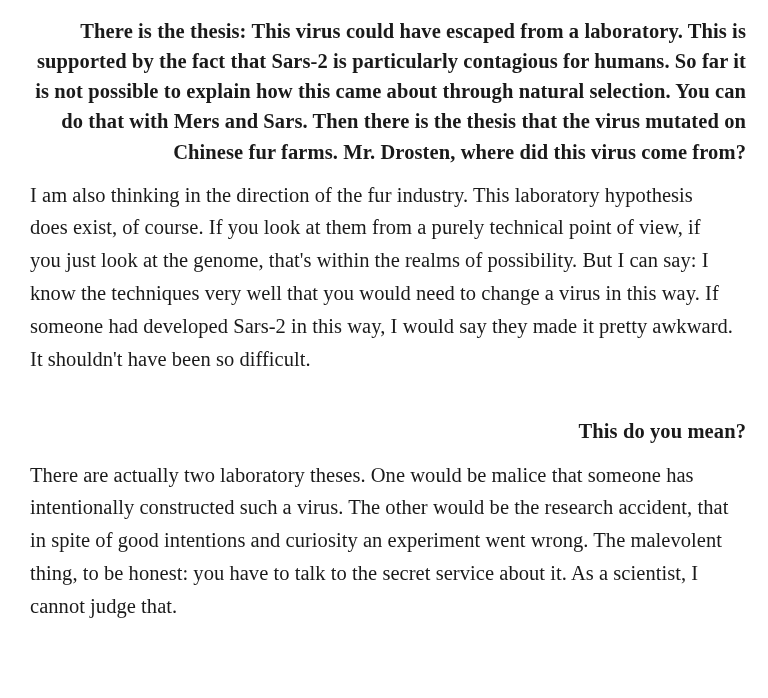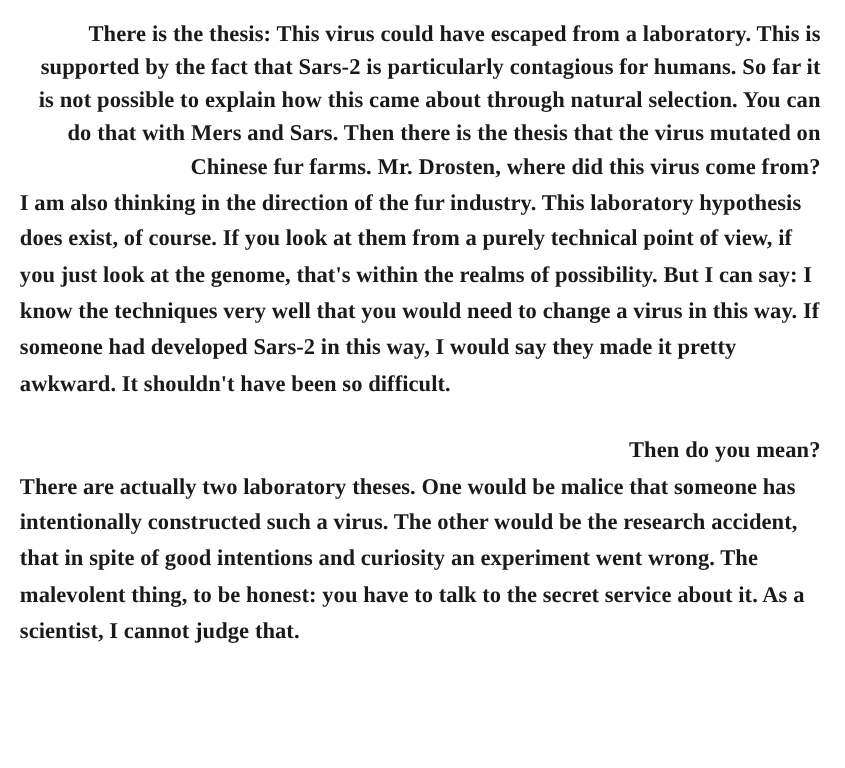--- a/index.html
+++ b/index.html
@@ -24,40 +24,40 @@
   }
   .question {
     font-weight: bold;
     font-size: 20.5px;
     line-height: 1.47;
     margin: 0 0 2px 0;
     letter-spacing: 0.1px;
     text-align: right;
   }
   .answer {
-    font-weight: bold;
+    font-weight: normal;
     font-size: 20.5px;
     line-height: 1.6;
-    margin: 0;
+    margin: 12px;
     letter-spacing: 0.05px;
   }
   .spacer {
     height: 29px;
   }
 </style>
 </head>
 <body>
 
 <div class="article">
 
   <div class="qa-block">
     <p class="question">There is the thesis: This virus could have escaped from a laboratory. This is supported by the fact that Sars-2 is particularly contagious for humans. So far it is not possible to explain how this came about through natural selection. You can do that with Mers and Sars. Then there is the thesis that the virus mutated on Chinese fur farms. Mr. Drosten, where did this virus come from?</p>
     <p class="answer">I am also thinking in the direction of the fur industry. This laboratory hypothesis does exist, of course. If you look at them from a purely technical point of view, if you just look at the genome, that's within the realms of possibility. But I can say: I know the techniques very well that you would need to change a virus in this way. If someone had developed Sars-2 in this way, I would say they made it pretty awkward. It shouldn't have been so difficult.</p>
   </div>
 
   <div class="spacer"></div>
 
   <div class="qa-block">
-    <p class="question">Then do you mean?</p>
+    <p class="question">This do you mean?</p>
     <p class="answer">There are actually two laboratory theses. One would be malice that someone has intentionally constructed such a virus. The other would be the research accident, that in spite of good intentions and curiosity an experiment went wrong. The malevolent thing, to be honest: you have to talk to the secret service about it. As a scientist, I cannot judge that.</p>
   </div>
 
 </div>
 
 </body></html>

